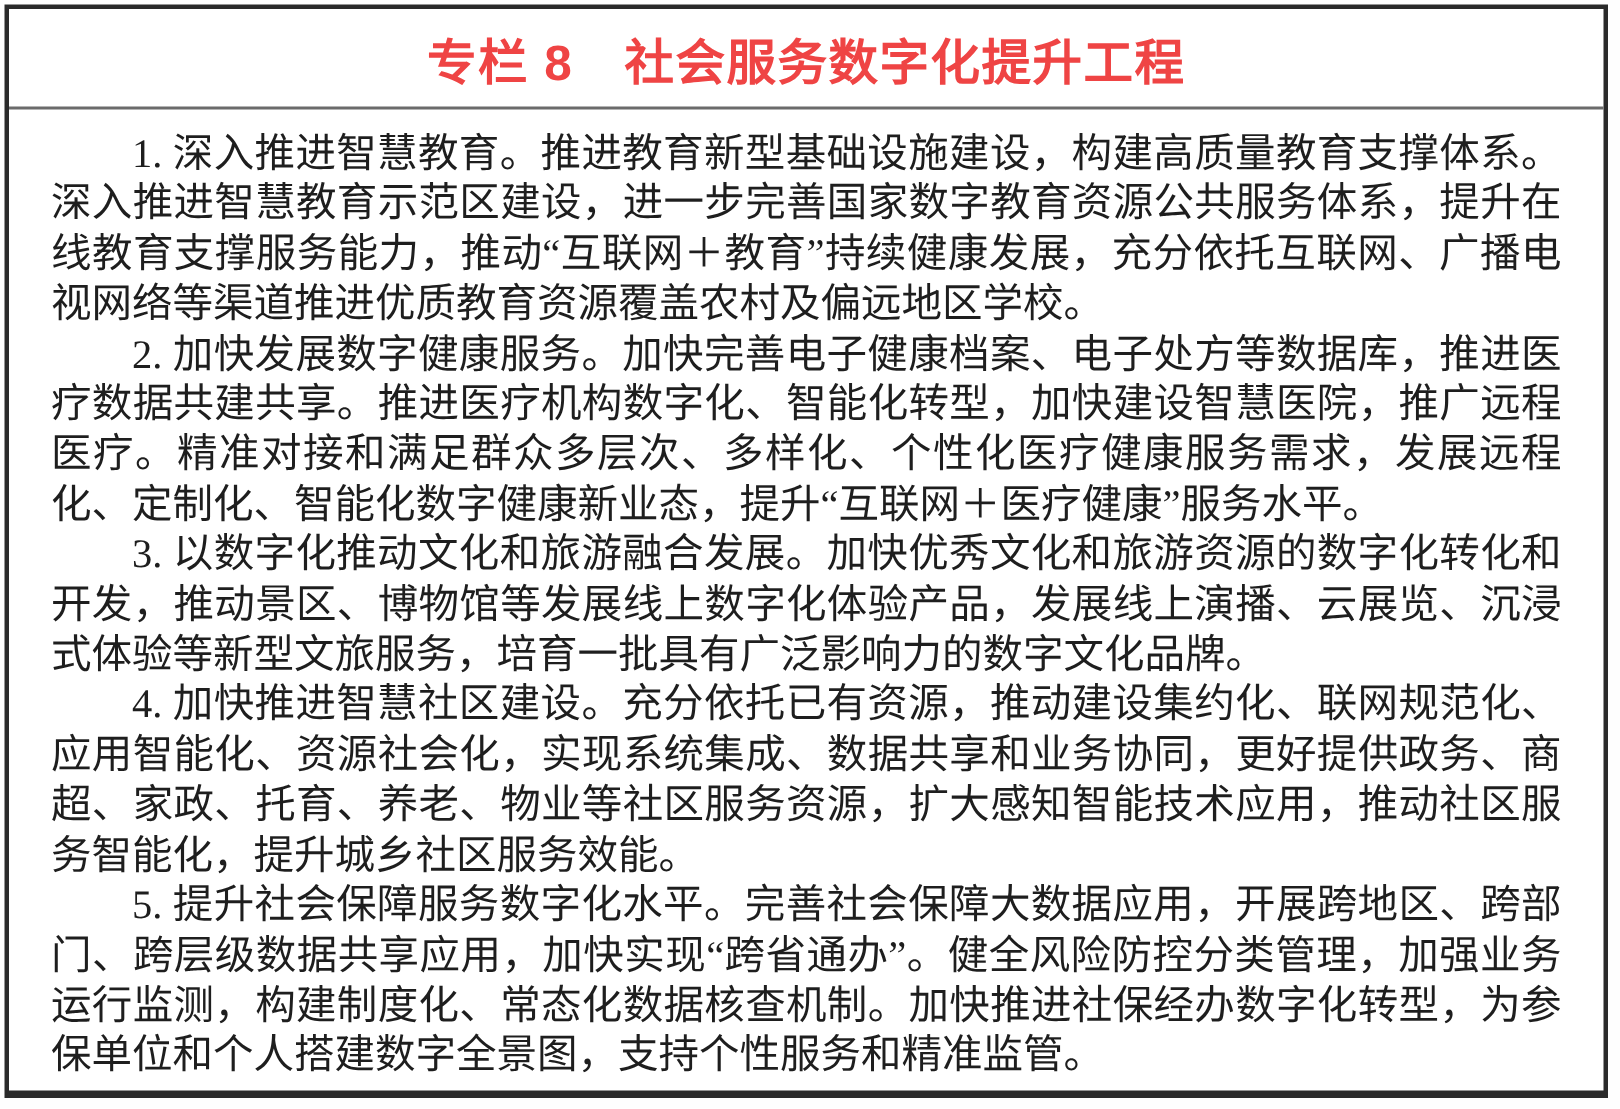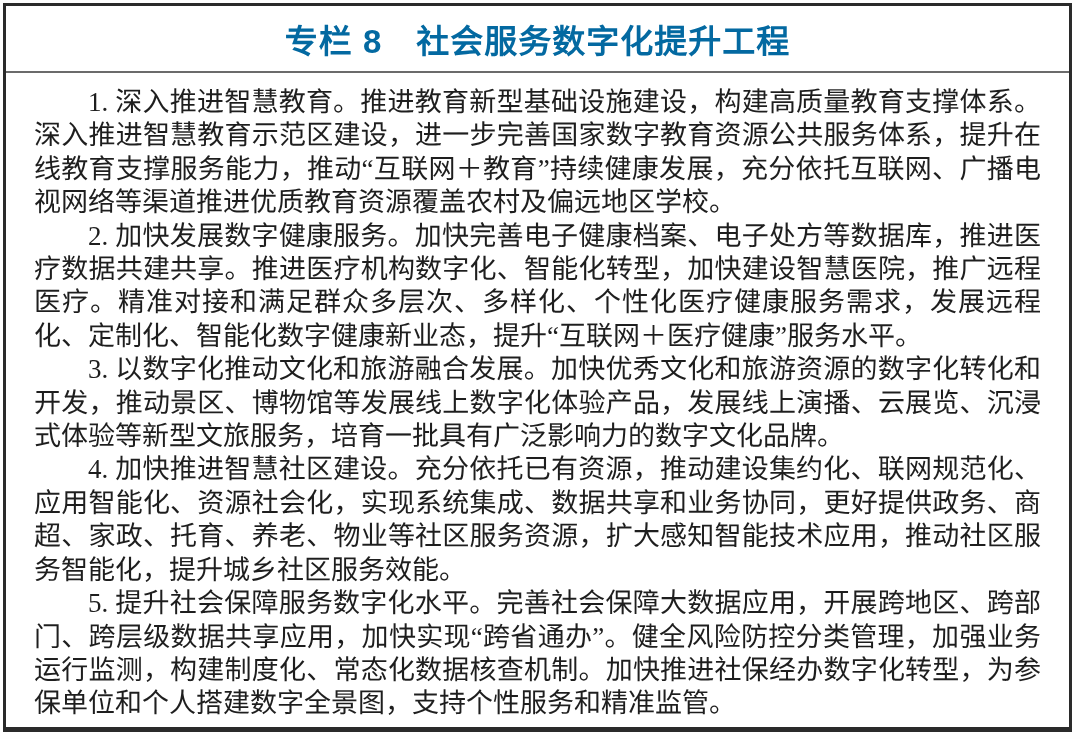--- a/index.html
+++ b/index.html
@@ -29,21 +29,21 @@
     height: 67px;
     display: flex;
     align-items: center;
     justify-content: center;
     border-bottom: 2px solid #6b6b6b;
   }
   .title-text {
     font-family: "Liberation Sans", "DejaVu Sans", sans-serif;
     font-weight: bold;
     font-size: 33px;
-    color: #0369a1;
+    color: #ef4444;
     letter-spacing: 1px;
     white-space: pre;
   }
   .body-area {
     padding: 13px 28px 0 28px;
   }
   .body-area p {
     font-family: "Liberation Serif", "DejaVu Serif", serif;
     font-size: 27px;
     line-height: 33.4px;

